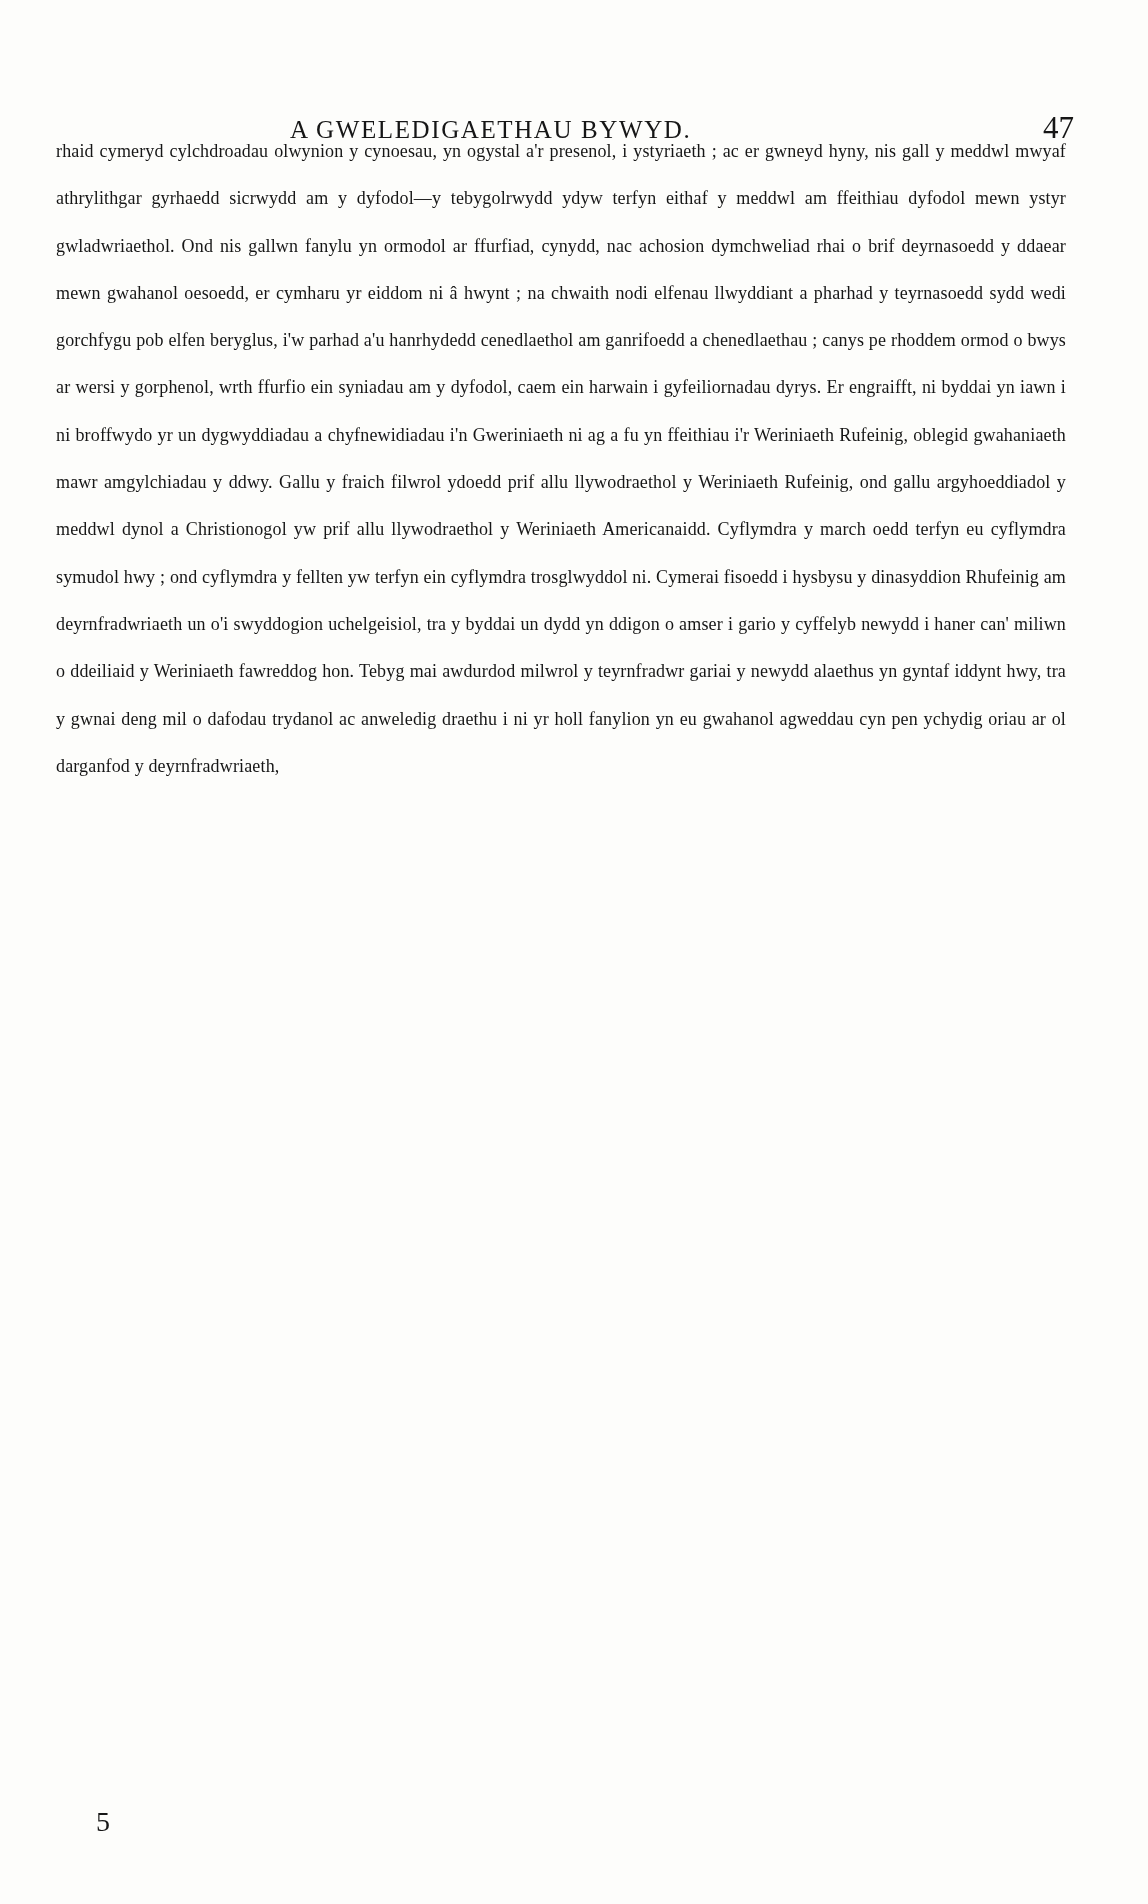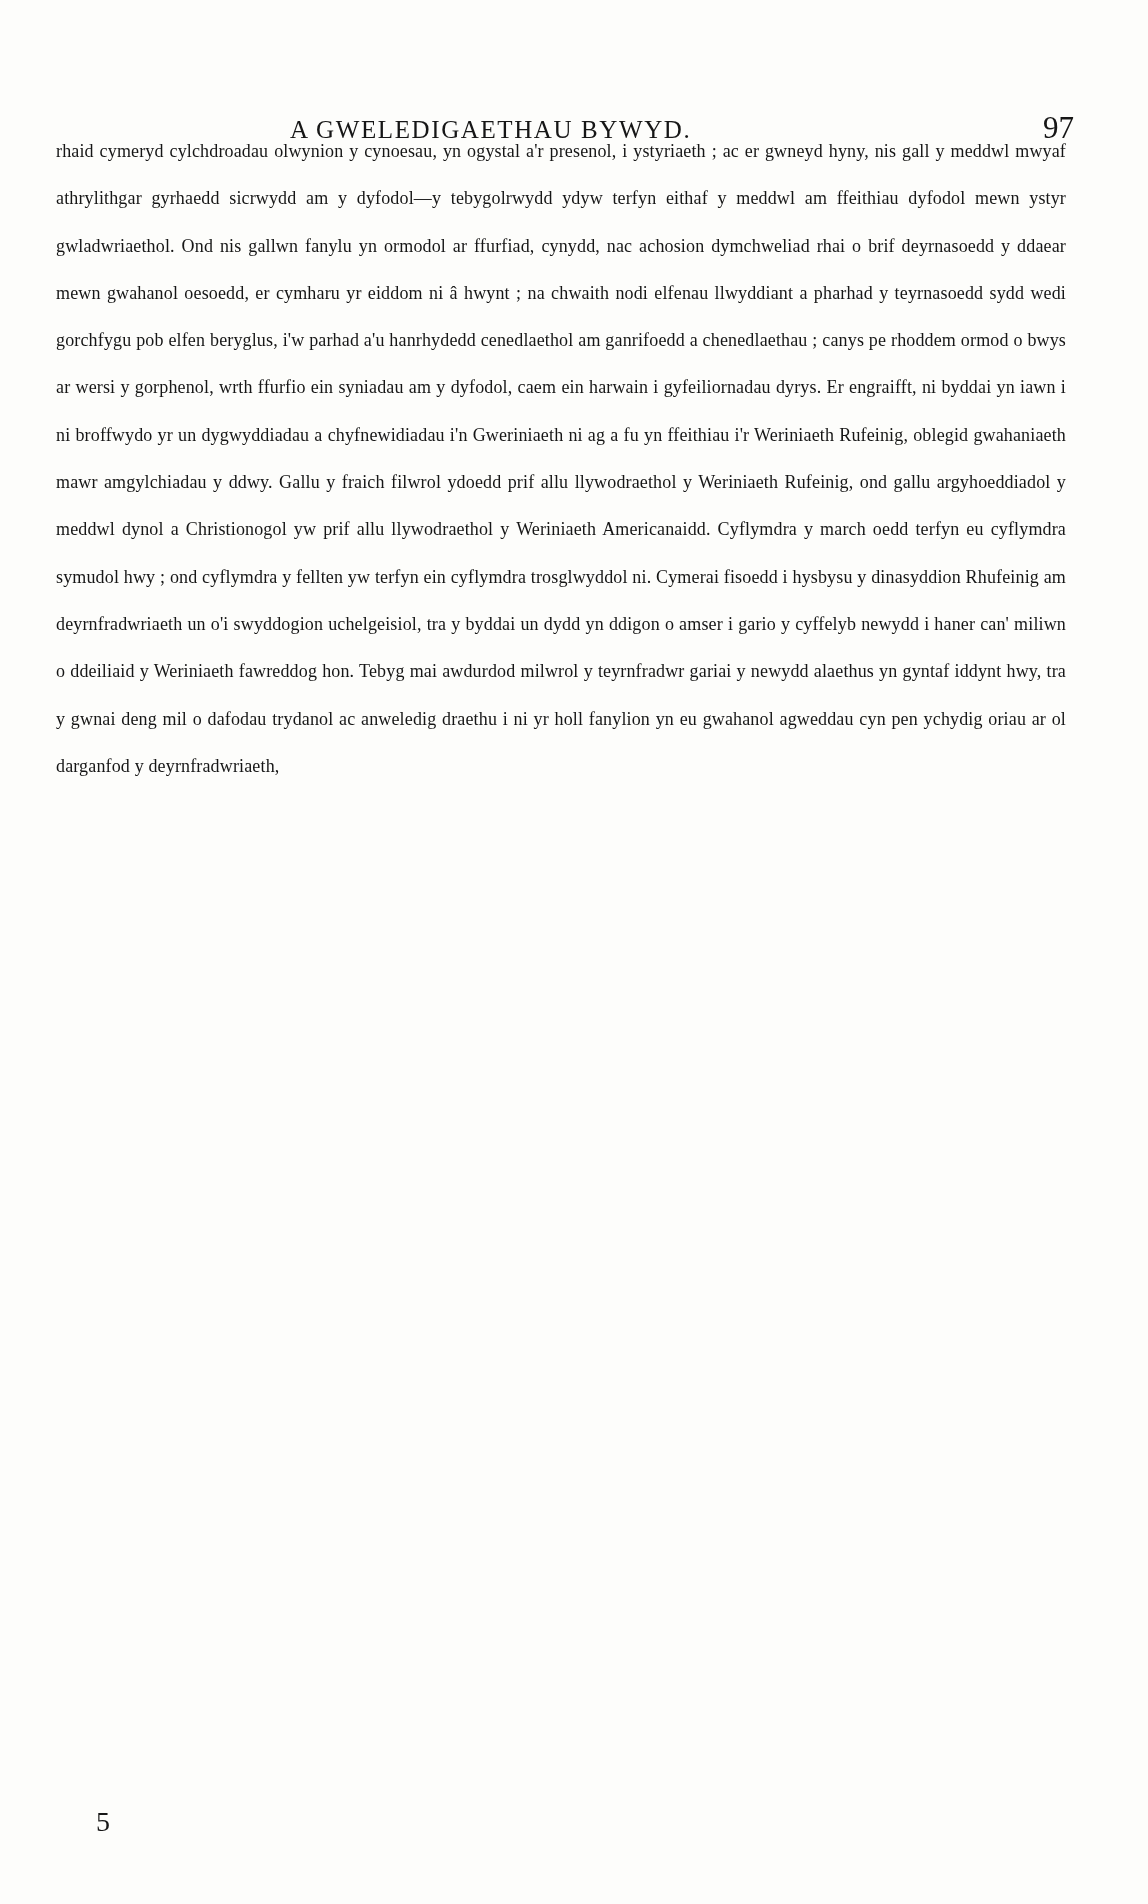--- a/index.html
+++ b/index.html
@@ -76,21 +76,21 @@
     -webkit-font-smoothing: antialiased;
   }
 </style>
 </head>
 <body>
 
 <div class="page">
 
   <div class="header">
     <div class="running-head">A GWELEDIGAETHAU BYWYD.</div>
-    <div class="folio">97</div>
+    <div class="folio">47</div>
   </div>
 
   <div class="body-text">
     <p>rhaid cymeryd cylchdroadau olwynion y cynoesau, yn ogystal a'r presenol, i ystyriaeth ; ac er gwneyd hyny, nis gall y meddwl mwyaf athrylithgar gyrhaedd sicrwydd am y dyfodol—y tebygolrwydd ydyw terfyn eithaf y meddwl am ffeithiau dyfodol mewn ystyr gwladwriaethol. Ond nis gallwn fanylu yn ormodol ar ffurfiad, cynydd, nac achosion dymchweliad rhai o brif deyrnasoedd y ddaear mewn gwahanol oesoedd, er cymharu yr eiddom ni â hwynt ; na chwaith nodi elfenau llwyddiant a pharhad y teyrnasoedd sydd wedi gorchfygu pob elfen beryglus, i'w parhad a'u hanrhydedd cenedlaethol am ganrifoedd a chenedlaethau ; canys pe rhoddem ormod o bwys ar wersi y gorphenol, wrth ffurfio ein syniadau am y dyfodol, caem ein harwain i gyfeiliornadau dyrys. Er engraifft, ni byddai yn iawn i ni broffwydo yr un dygwyddiadau a chyfnewidiadau i'n Gweriniaeth ni ag a fu yn ffeithiau i'r Weriniaeth Rufeinig, oblegid gwahaniaeth mawr amgylchiadau y ddwy. Gallu y fraich filwrol ydoedd prif allu llywodraethol y Weriniaeth Rufeinig, ond gallu argyhoeddiadol y meddwl dynol a Christionogol yw prif allu llywodraethol y Weriniaeth Americanaidd. Cyflymdra y march oedd terfyn eu cyflymdra symudol hwy ; ond cyflymdra y fellten yw terfyn ein cyflymdra trosglwyddol ni. Cymerai fisoedd i hysbysu y dinasyddion Rhufeinig am deyrnfradwriaeth un o'i swyddogion uchelgeisiol, tra y byddai un dydd yn ddigon o amser i gario y cyffelyb newydd i haner can' miliwn o ddeiliaid y Weriniaeth fawreddog hon. Tebyg mai awdurdod milwrol y teyrnfradwr gariai y newydd alaethus yn gyntaf iddynt hwy, tra y gwnai deng mil o dafodau trydanol ac anweledig draethu i ni yr holl fanylion yn eu gwahanol agweddau cyn pen ychydig oriau ar ol darganfod y deyrnfradwriaeth,</p>
   </div>
 
   <div class="signature">5</div>
 
 </div>
 

